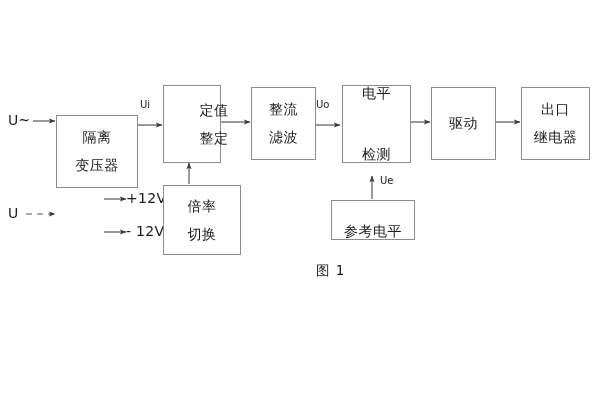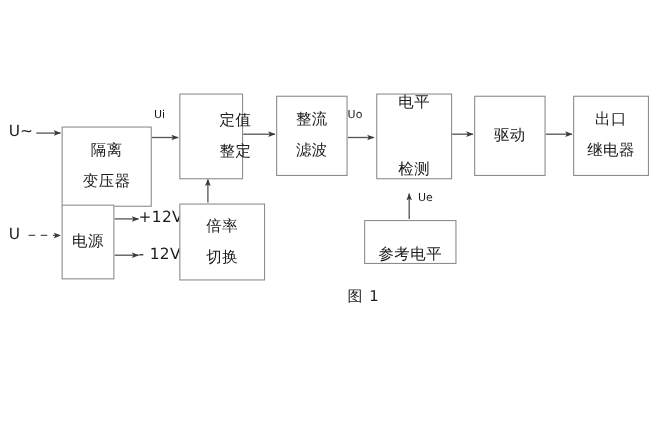--- a/index.html
+++ b/index.html
@@ -130,23 +130,20 @@
 
   <div class="block" style="left:431px; top:87px; width:65px; height:73px;">
     <div class="line">驱动</div>
   </div>
 
   <div class="block two" style="left:521px; top:87px; width:69px; height:73px;">
     <div class="line">出口</div>
     <div class="line">继电器</div>
   </div>
 
-  <div class="block" style="left:56px; top:186px; width:48px; height:68px;">
-    <div class="line">电源</div>
-  </div>
 
   <div class="block two" style="left:163px; top:185px; width:78px; height:70px;">
     <div class="line">倍率</div>
     <div class="line">切换</div>
   </div>
 
   <div class="block" style="left:331px; top:200px; width:84px; height:40px;justify-content:flex-end;">
     <div class="line">参考电平</div>
   </div>
 

